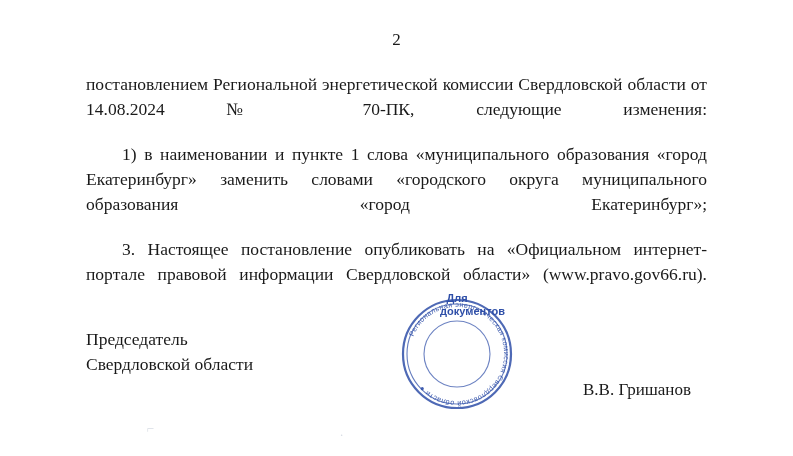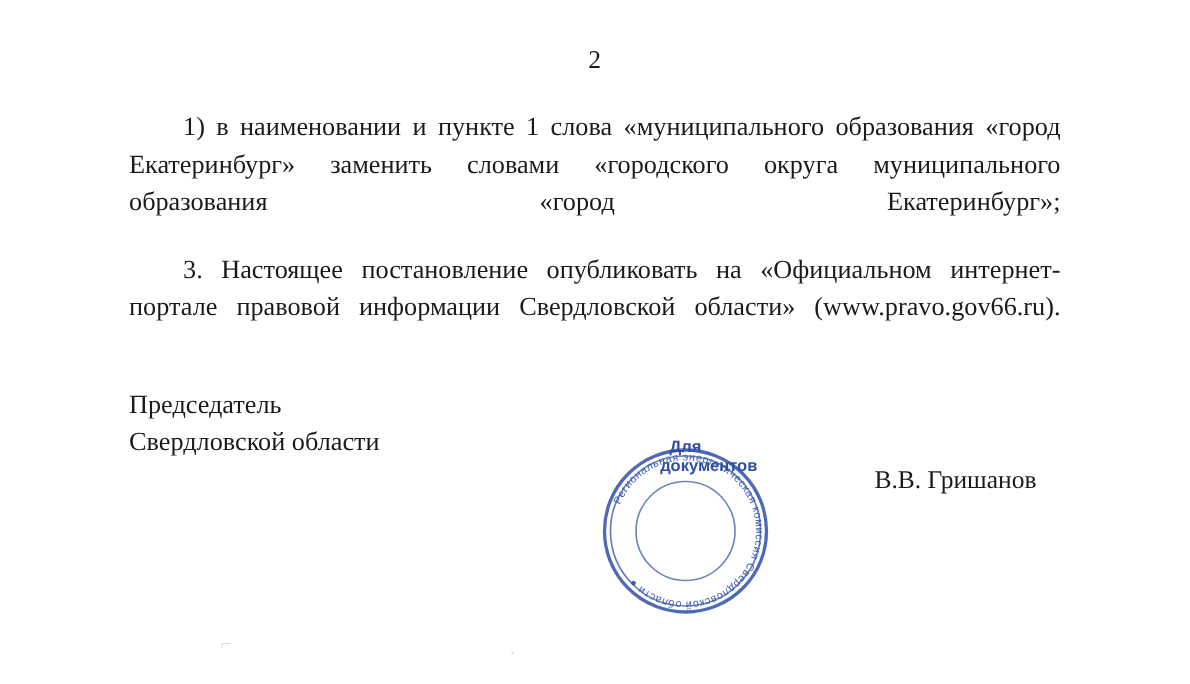--- a/index.html
+++ b/index.html
@@ -111,20 +111,21 @@
   .mark-2 { left: 340px; top: 424px; }
 </style>
 </head>
 <body>
 
 <div class="page">
 
   <div class="page-number">2</div>
 
   <div class="body-text">
+    <p class="para justify-full">постановлением Региональной энергетической комиссии Свердловской области от 14.08.2024 № 70-ПК, следующие изменения:</p>
     <p class="para indent justify-full">1) в наименовании и пункте 1 слова «муниципального образования «город Екатеринбург» заменить словами «городского округа муниципального образования «город Екатеринбург»;</p>
     <p class="para indent justify-full">3. Настоящее постановление опубликовать на «Официальном интернет-портале правовой информации Свердловской области» (www.pravo.gov66.ru).</p>
   </div>
 
   <div class="signature-block">
     <div class="sig-lines">
       <div class="sig-line">Председатель</div>
       <div class="sig-line">Свердловской области</div>
     </div>
     <div class="sig-name">В.В. Гришанов</div>

